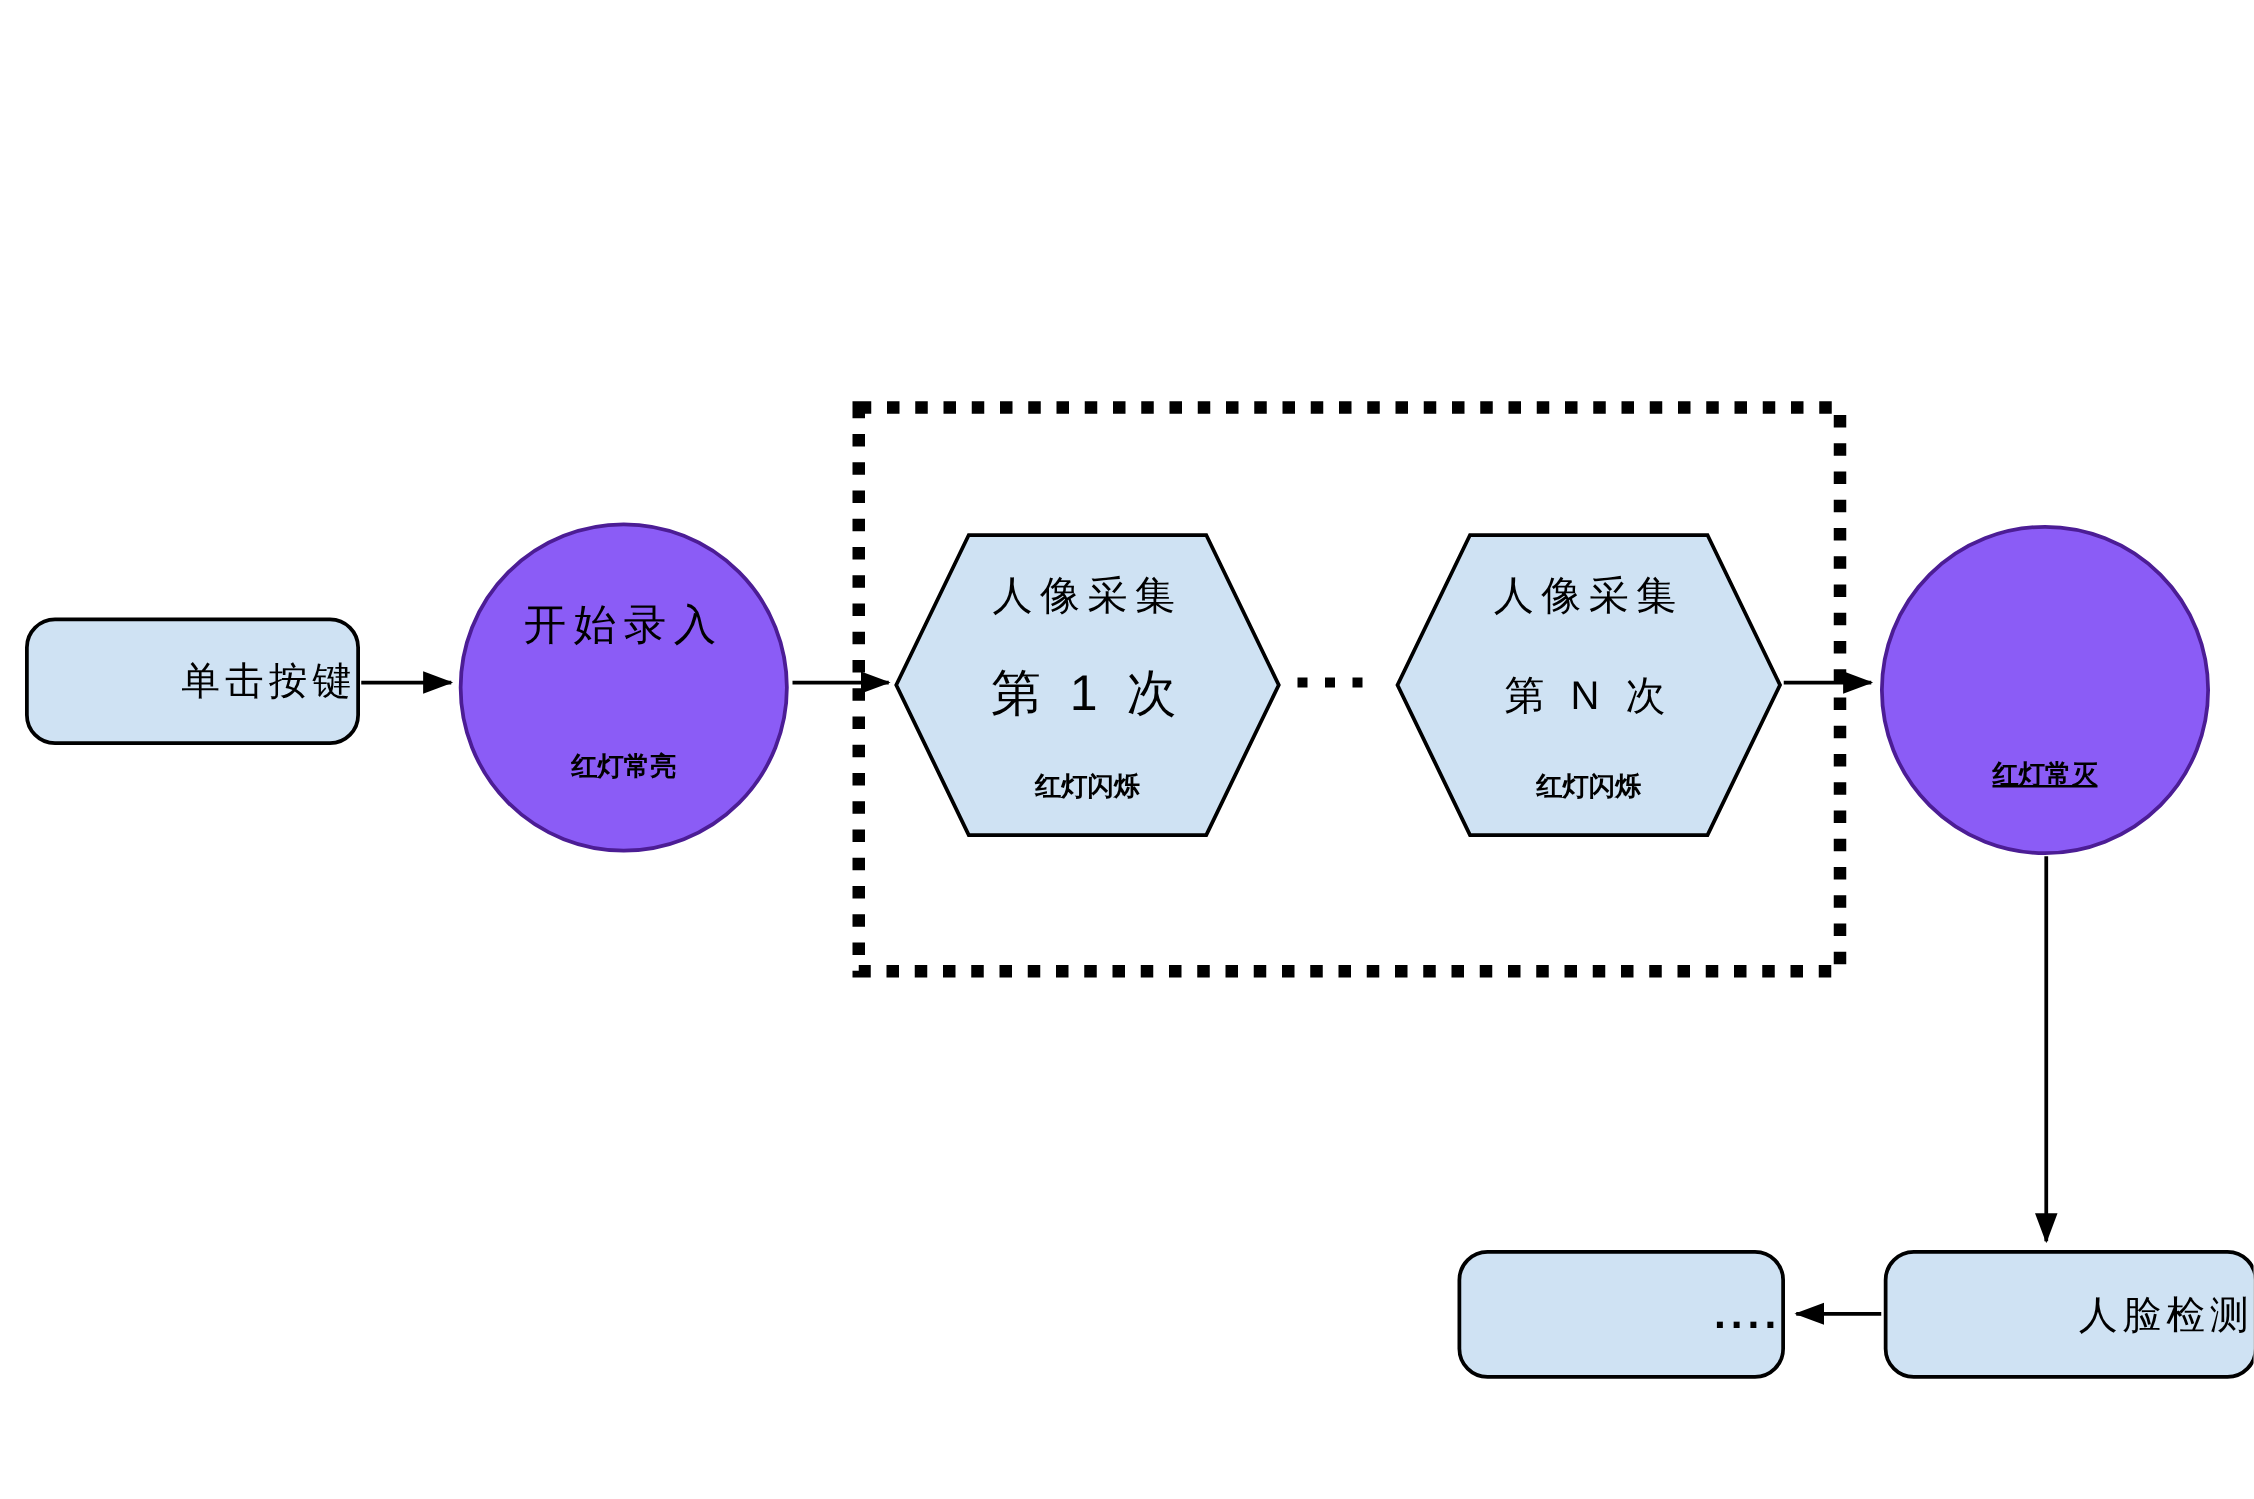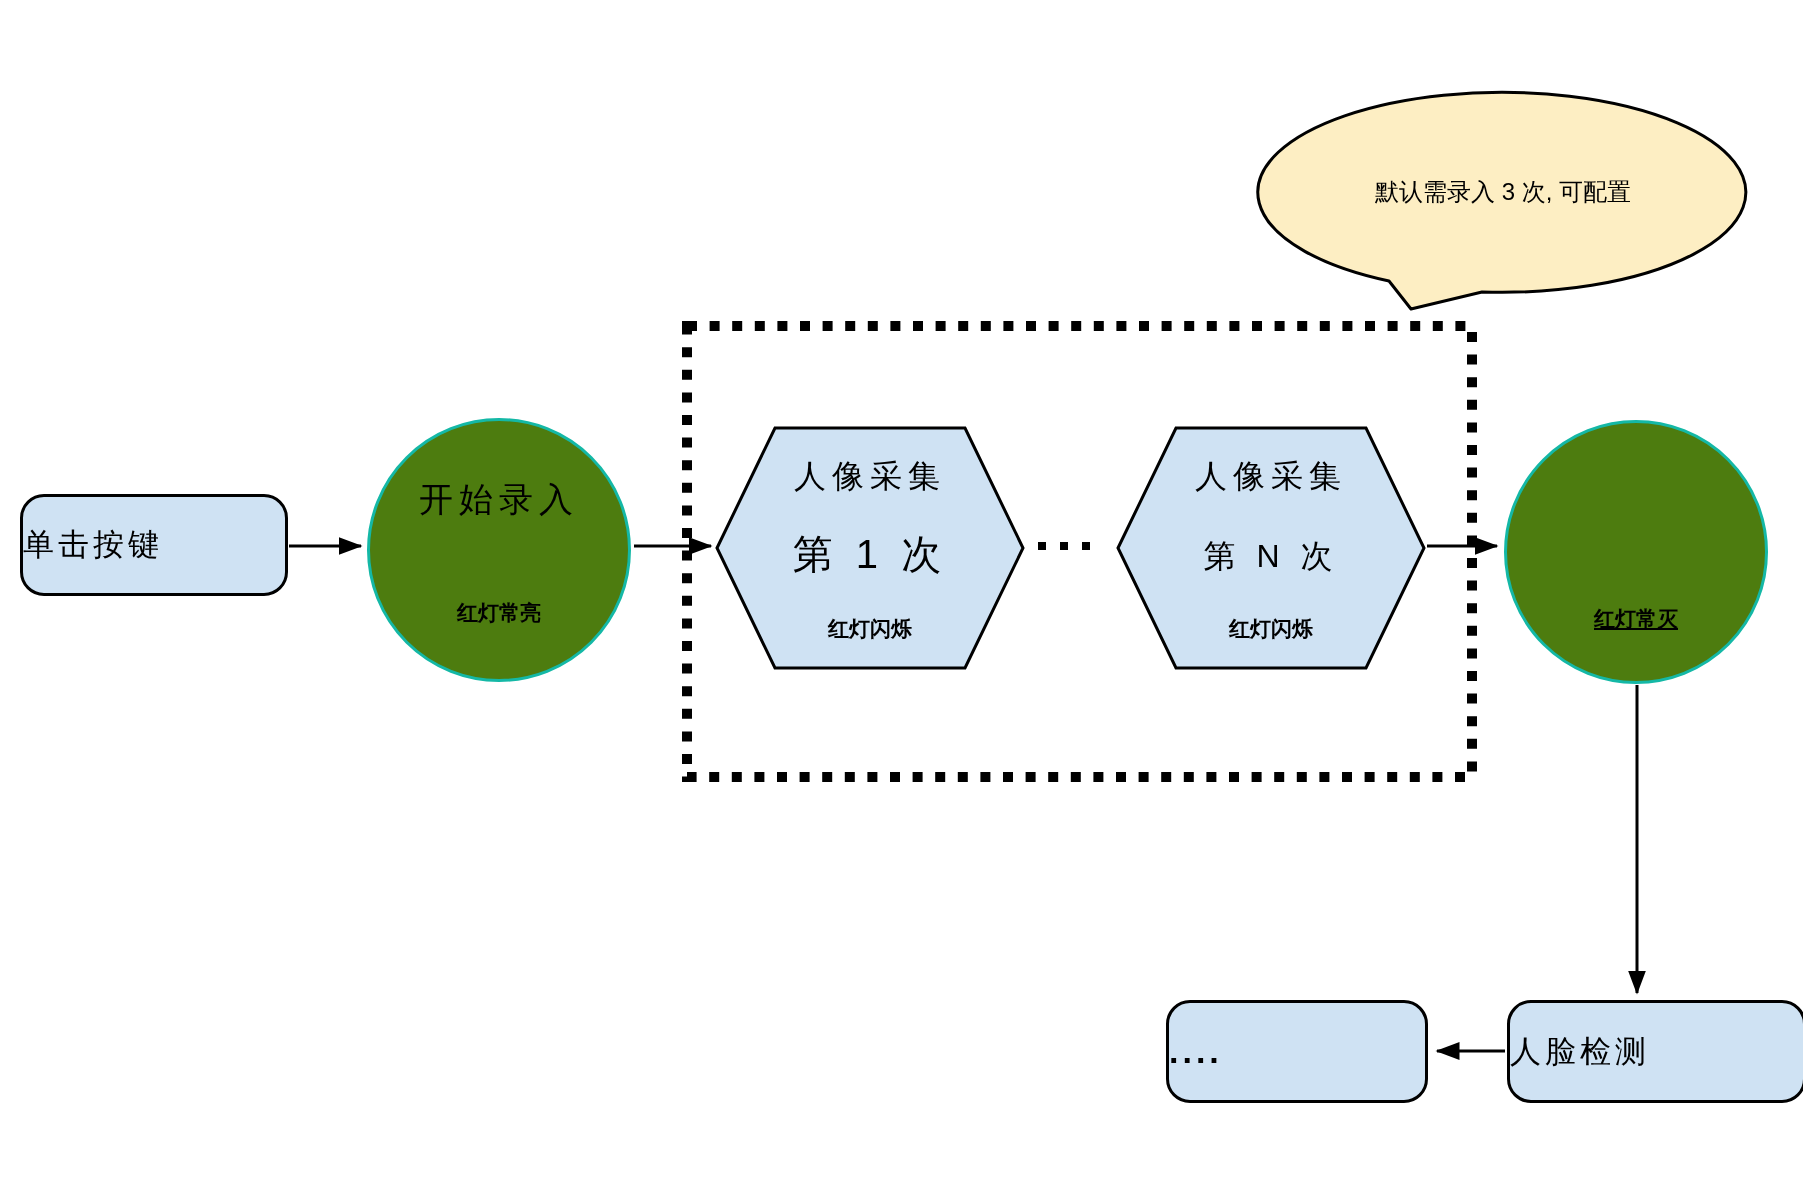--- a/index.html
+++ b/index.html
@@ -25,26 +25,26 @@
     position: absolute;
     box-sizing: border-box;
     color: #000000;
   }
   .rounded-box {
     background: #cfe2f3;
     border: 3px solid #000000;
     border-radius: 24px;
     display: flex;
     align-items: center;
-    justify-content: flex-start;
+    justify-content: flex-end;
     text-align: center;
   }
   .circle-node {
-    background: #4d7c0f;
-    border: 3px solid #14b8a6;
+    background: #8b5cf6;
+    border: 3px solid #4c1d95;
     border-radius: 50%;
   }
   .node-label-main {
     position: absolute;
     left: 0;
     width: 100%;
     text-align: center;
     font-size: 34px;
     font-weight: 500;
     letter-spacing: 6px;
@@ -143,26 +143,20 @@
       <span class="node-label-main" style="top:30px; font-size:32px;">人像采集</span>
       <span class="node-label-main" style="top:110px; font-size:32px;text-align:center;">第 N 次</span>
       <span class="node-label-sub" style="top:190px;">红灯闪烁</span>
     </div>
   </div>
 
   <div class="node circle-node" style="left:1504px; top:420px; width:264px; height:264px;">
     <span class="node-label-sub" style="top:182px;text-decoration:underline;">红灯常灭</span>
   </div>
 
-  <div class="bubble-wrap">
-    <svg width="505" height="240" viewBox="0 0 505 240" xmlns="http://www.w3.org/2000/svg">
-      <path d="M 136 195 L 158 223 L 229 206 A 244 100 0 1 0 136 195 Z" fill="#fdeec3" stroke="#000000" stroke-width="3" stroke-linejoin="round"></path>
-    </svg>
-    <span class="bubble-text">默认需录入 3 次, 可配置</span>
-  </div>
 
   <div class="node rounded-box" style="left:1166px; top:1000px; width:262px; height:103px;">
     <span class="dots-label">....</span>
   </div>
 
   <div class="node rounded-box" style="left:1507px; top:1000px; width:299px; height:103px;">
     <span class="box-label">人脸检测</span>
   </div>
 
 </div>

